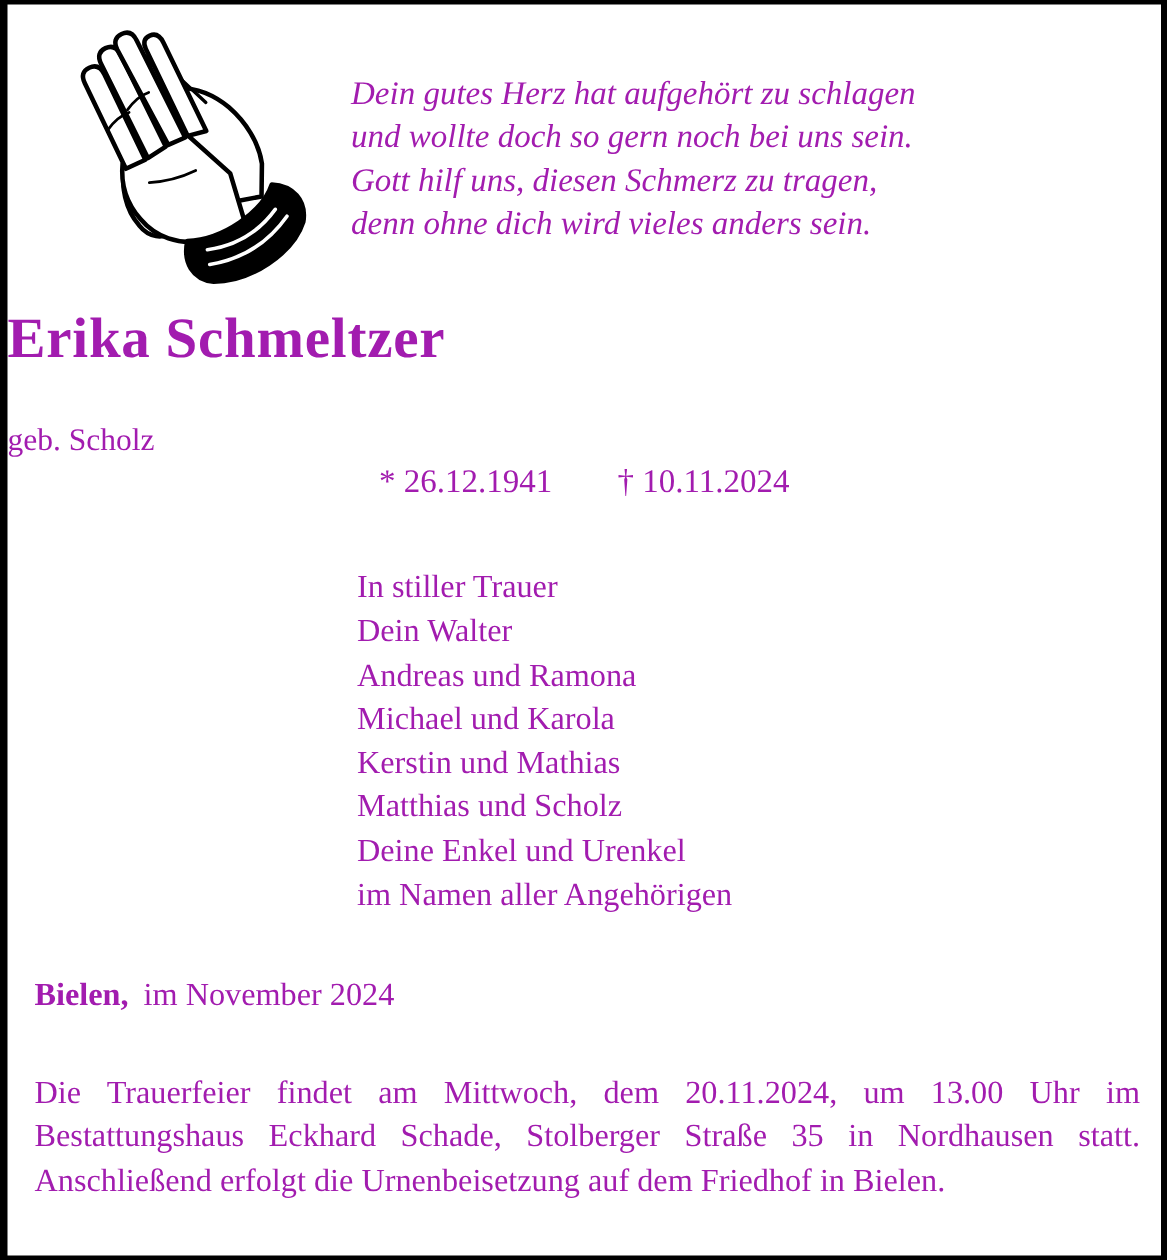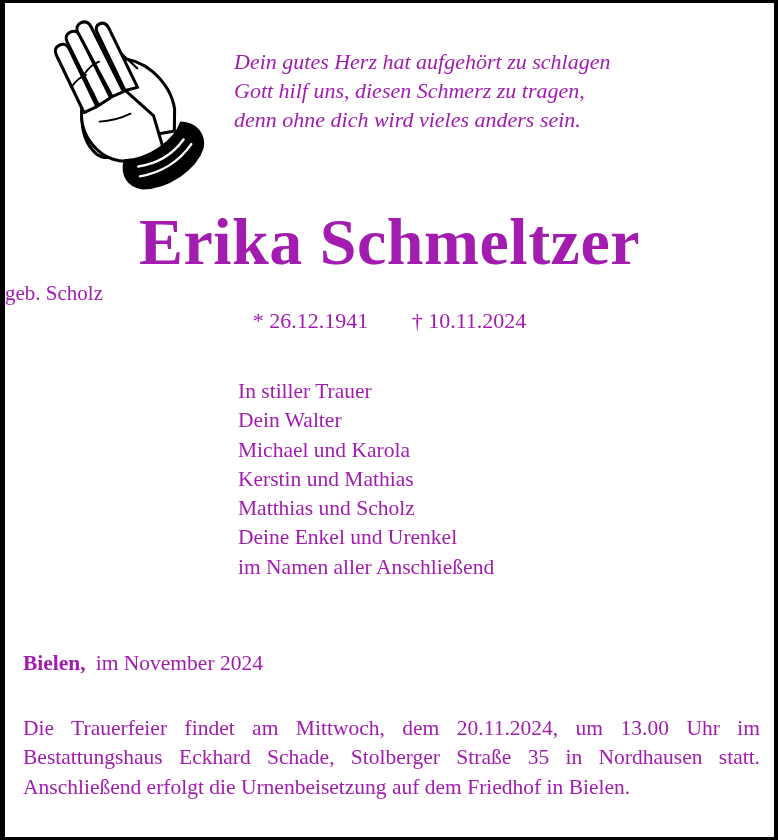--- a/index.html
+++ b/index.html
@@ -32,22 +32,22 @@
     font-style: italic;
     font-size: 22px;
     line-height: 29px;
     white-space: nowrap;
   }
   .name {
     position: absolute;
     left: 0;
     top: 201px;
     width: 100%;
-    text-align: center;
-    font-size: 66px;
+    text-align: left;
+    font-size: 38px;
     font-weight: bold;
     letter-spacing: 0.5px;
   }
   .maiden {
     position: absolute;
     left: 0;
     top: 278px;
     width: 100%;
     text-align: left;
     font-size: 21px;
@@ -119,39 +119,41 @@
 
         <path d="M60 142 C50 152 49 165 60 174 C80 187 114 187 131 173 C141 162 138 149 127 141 C112 153 80 154 60 142 Z" fill="#000000"></path>
         <path d="M68 154 Q94 166 120 156" fill="none" stroke="#ffffff" stroke-width="2.4"></path>
         <path d="M64 163 Q94 176 124 164" fill="none" stroke="#ffffff" stroke-width="2.4"></path>
       </g>
     </svg>
   </div>
 
   <div class="poem">
     <div>Dein gutes Herz hat aufgehört zu schlagen</div>
+    <div>und wollte doch so gern noch bei uns sein.</div>
     <div>Gott hilf uns, diesen Schmerz zu tragen,</div>
     <div>denn ohne dich wird vieles anders sein.</div>
   </div>
 
   <div class="name">Erika Schmeltzer</div>
   <div class="maiden">geb. Scholz</div>
   <div class="dates">
     <span class="birth">* 26.12.1941</span>
     <span class="death">† 10.11.2024</span>
   </div>
 
   <div class="mourning">
     <div>In stiller Trauer</div>
     <div class="bold">Dein Walter</div>
+    <div class="bold">Andreas und Ramona</div>
     <div class="bold">Michael und Karola</div>
     <div class="bold">Kerstin und Mathias</div>
     <div class="bold">Matthias und Scholz</div>
     <div class="bold">Deine Enkel und Urenkel</div>
-    <div class="bold">im Namen aller Anschließend</div>
+    <div class="bold">im Namen aller Angehörigen</div>
   </div>
 
   <div class="dateline">
     <span class="place">Bielen,</span><span>im November 2024</span>
   </div>
 
   <div class="funeral">
     <div class="jline">Die Trauerfeier findet am Mittwoch, dem 20.11.2024, um 13.00 Uhr im</div>
     <div class="jline">Bestattungshaus Eckhard Schade, Stolberger Straße 35 in Nordhausen statt.</div>
     <div class="lline">Anschließend erfolgt die Urnenbeisetzung auf dem Friedhof in Bielen.</div>

